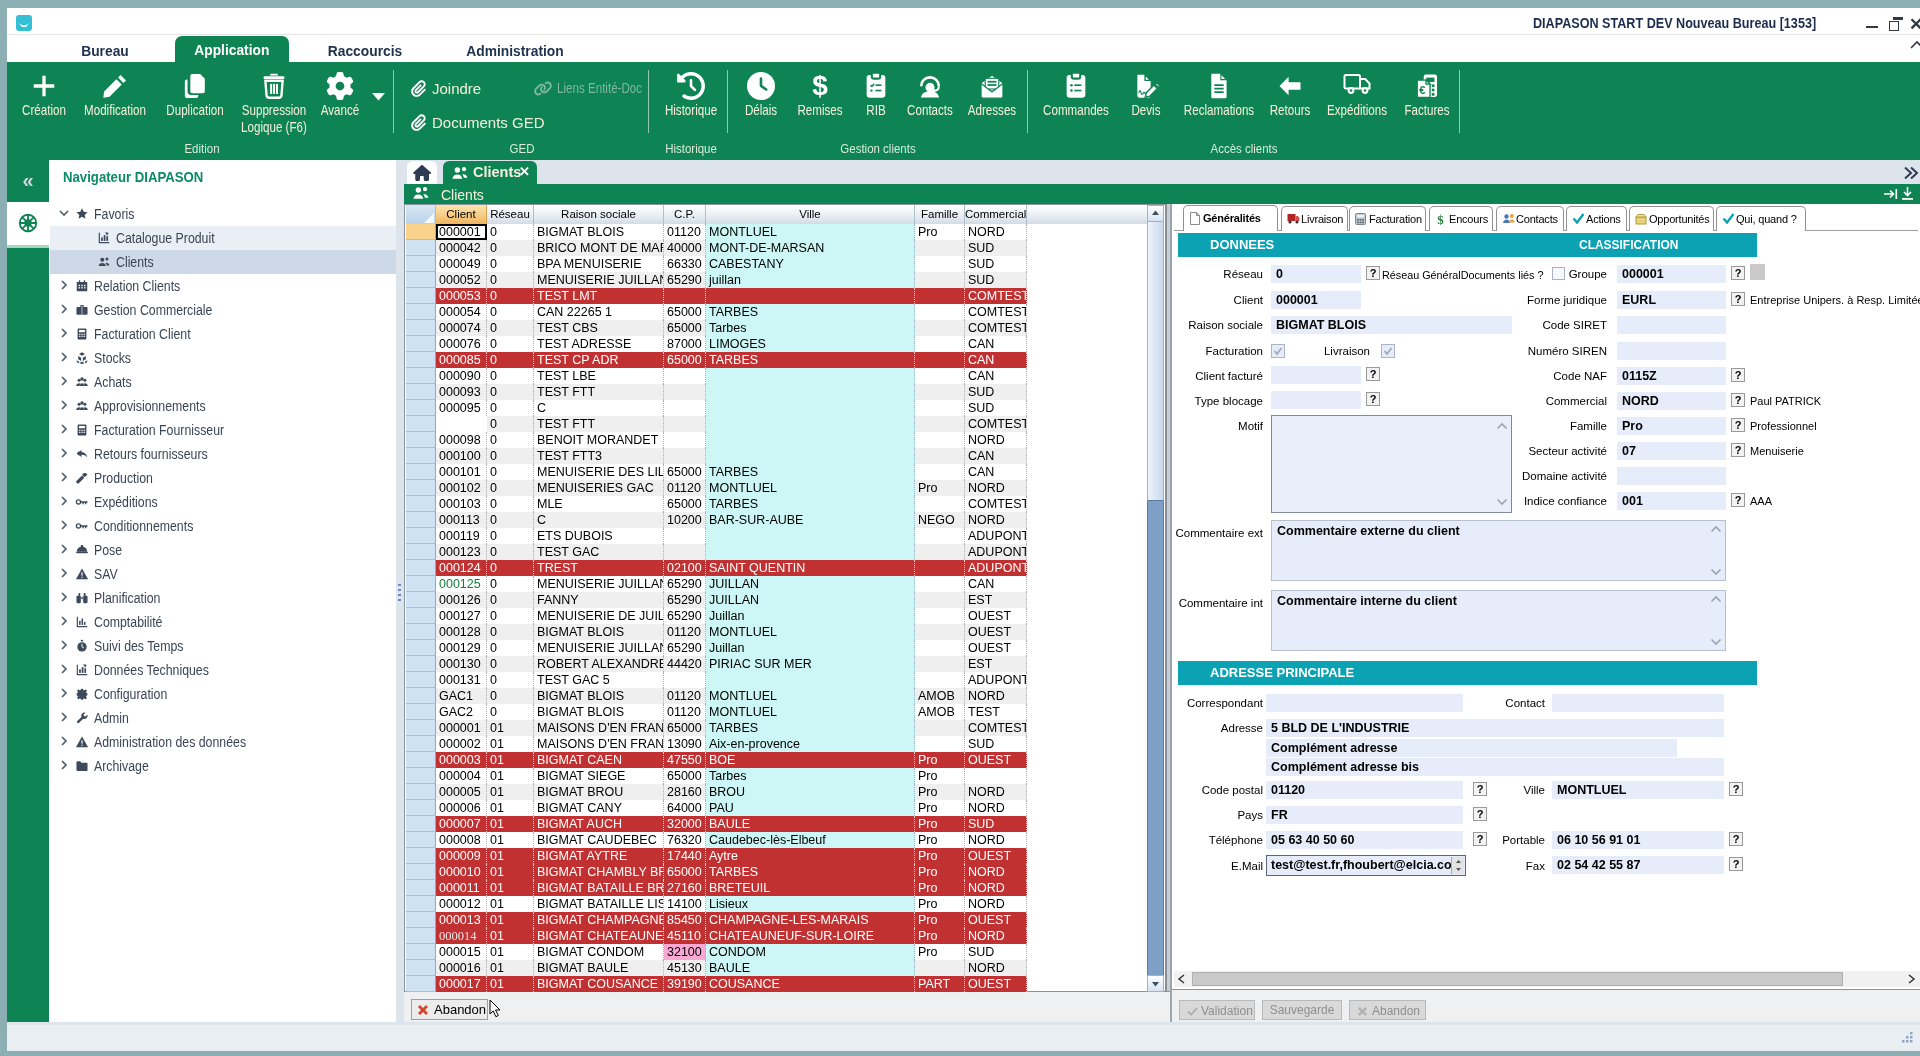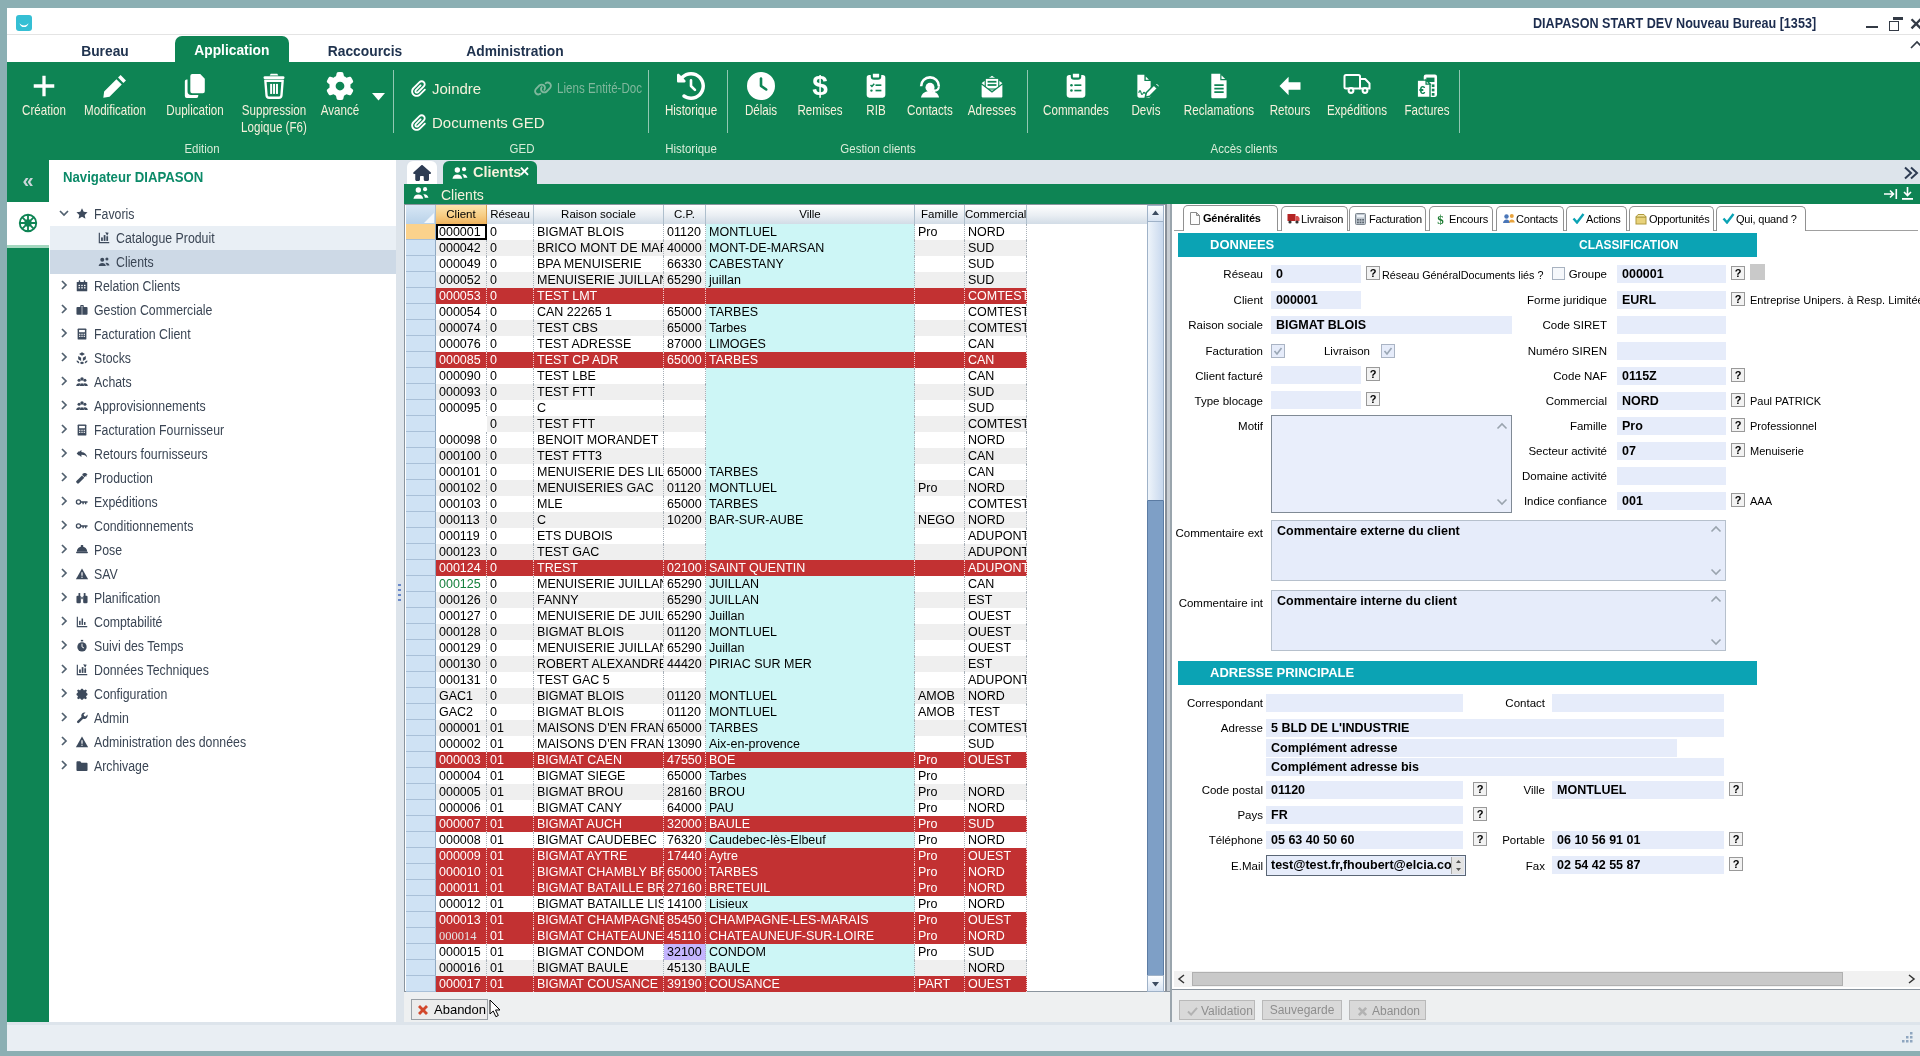--- a/index.html
+++ b/index.html
@@ -1064,21 +1064,21 @@
     <div class="cell" style="width:42px;background:#c23132;color:#fff;border-right-color:rgba(255,255,255,.75);">45110</div>
     <div class="cell" style="width:209px;background:#c23132;color:#fff;border-right-color:rgba(255,255,255,.75);">CHATEAUNEUF-SUR-LOIRE</div>
     <div class="cell" style="width:50px;background:#c23132;color:#fff;border-right-color:rgba(255,255,255,.75);">Pro</div>
     <div class="cell" style="width:62px;background:#c23132;color:#fff;border-right-color:rgba(255,255,255,.75);">NORD</div>
   </div>
 <div class="row" style="top:944px">
     <div class="selc" style="background:#cfe2f4"></div>
     <div class="cell" style="width:51px;background:#fff;color:#000;border-right-color:#a8b0b8;">000015</div>
     <div class="cell" style="width:47px;background:#fff;color:#000;border-right-color:#a8b0b8;">01</div>
     <div class="cell" style="width:130px;background:#fff;color:#000;border-right-color:#a8b0b8;">BIGMAT CONDOM</div>
-    <div class="cell" style="width:42px;background:#c4b5fd;color:#000;border-right-color:#a8b0b8;">32100</div>
+    <div class="cell" style="width:42px;background:#f9a8d4;color:#000;border-right-color:#a8b0b8;">32100</div>
     <div class="cell" style="width:209px;background:#cdf6f6;color:#000;border-right-color:#a8b0b8;">CONDOM</div>
     <div class="cell" style="width:50px;background:#fff;color:#000;border-right-color:#a8b0b8;">Pro</div>
     <div class="cell" style="width:62px;background:#fff;color:#000;border-right-color:#a8b0b8;">SUD</div>
   </div>
 <div class="row" style="top:960px">
     <div class="selc" style="background:#cfe2f4"></div>
     <div class="cell" style="width:51px;background:#efefef;color:#000;border-right-color:#a8b0b8;">000016</div>
     <div class="cell" style="width:47px;background:#efefef;color:#000;border-right-color:#a8b0b8;">01</div>
     <div class="cell" style="width:130px;background:#efefef;color:#000;border-right-color:#a8b0b8;">BIGMAT BAULE</div>
     <div class="cell" style="width:42px;background:#efefef;color:#000;border-right-color:#a8b0b8;">45130</div>

